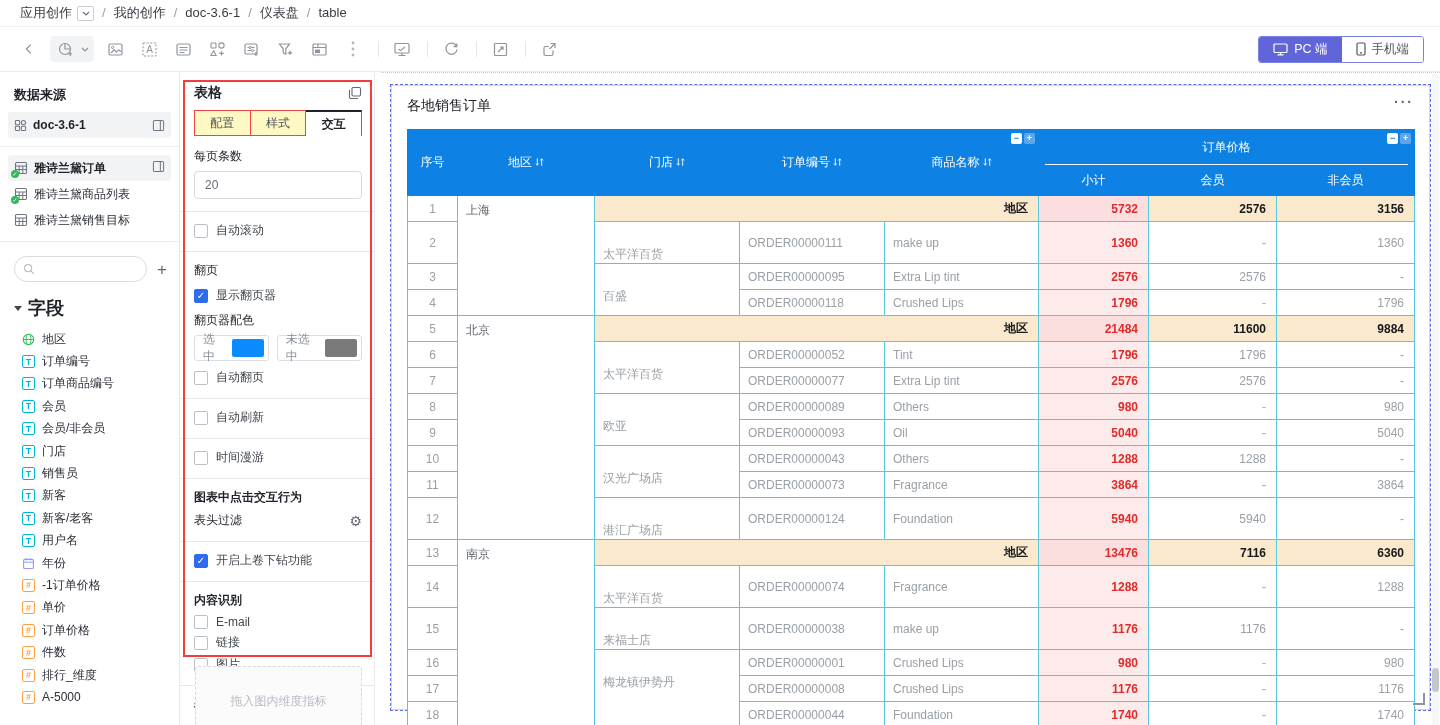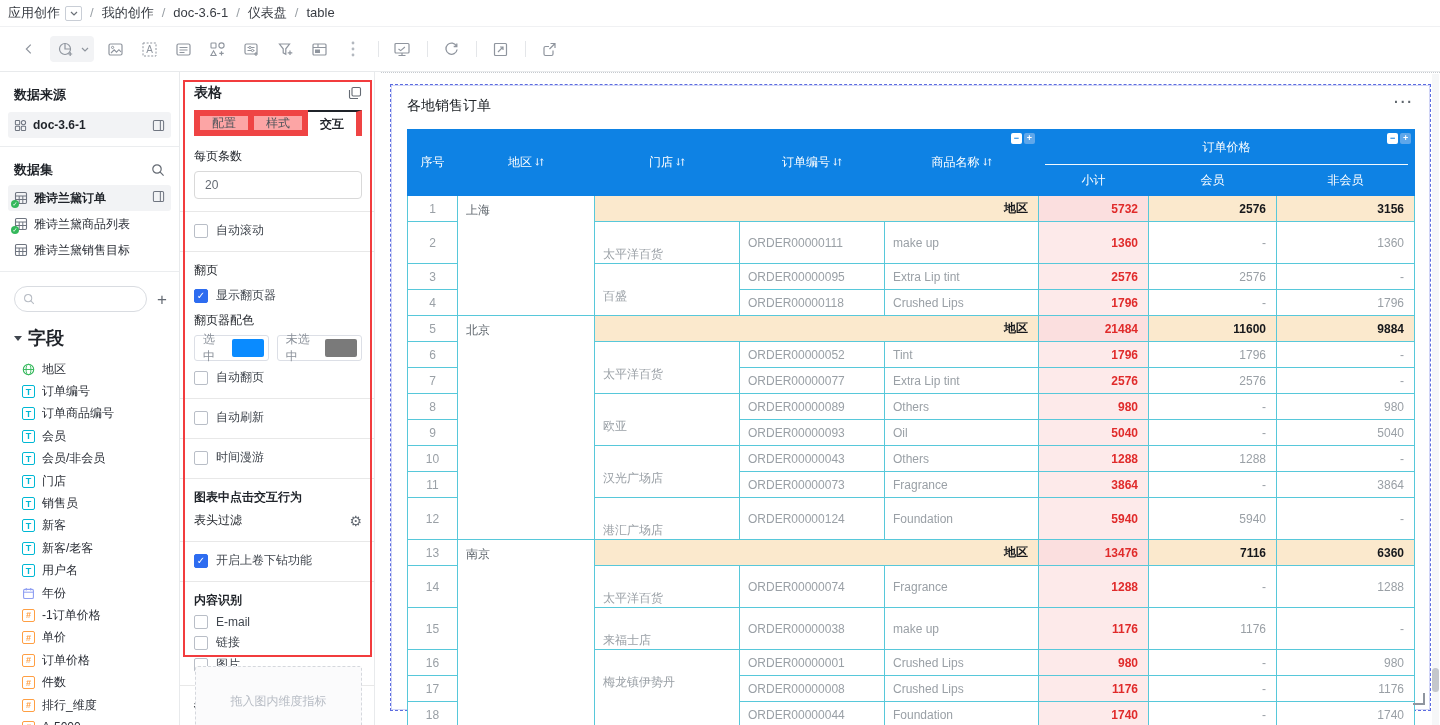--- a/index.html
+++ b/index.html
@@ -2,21 +2,21 @@
 <html><head>
 <meta charset="utf-8">
 <style>
   * { margin:0; padding:0; box-sizing:border-box; }
   html,body { width:1440px; height:725px; overflow:hidden; background:#fff;
     font-family:"Liberation Sans","DejaVu Sans",sans-serif; }
   #app { position:relative; width:1440px; height:725px; }
 
   
   #breadcrumb { position:absolute; top:0; left:0; right:0; height:27px;
-    display:flex; align-items:center; padding-left:8px; font-size:13px; color:#383c43;
+    display:flex; align-items:center; padding-left:20px; font-size:13px; color:#383c43;
     border-bottom:1px solid #f0f1f3; }
   .crumb-menu { display:flex; align-items:center; gap:5px; cursor:pointer; }
   .dd-box { width:17px; height:15px; border:1px solid #c9ced6; border-radius:2px;
     display:flex; align-items:center; justify-content:center; }
   .crumb-sep { color:#9aa0a6; margin:0 8px; }
   .crumb-item { color:#383c43; cursor:pointer; }
 
   
   #toolbar { position:absolute; top:27px; left:0; right:0; height:45px;
     border-bottom:1px solid #e8eaec; display:flex; align-items:center; padding:0 16px; }
@@ -68,21 +68,21 @@
   
   #panel { position:absolute; top:72px; left:180px; width:195px; bottom:0;
     border-right:1px solid #e8eaec; font-size:12px; color:#40464e; overflow:hidden; background:#fff; }
   #panel-inner { padding:0 12px 0 14px; }
   #panel-outline { position:absolute; left:183px; top:80px; width:189px; height:577px;
     border:2px solid #f23c3e; pointer-events:none; z-index:6; }
   .panel-head { display:flex; align-items:center; padding:12px 0 8px; }
   .panel-head b { font-size:14px; color:#1f2329; flex:1; }
   #panel-tabs { display:flex; margin-bottom:12px; }
   .ptab { flex:1; height:26px; display:flex; align-items:center; justify-content:center;
-    background:#fca5a5; border:6px solid #ef4444; font-size:12px; color:#4e545b; cursor:pointer; }
+    background:#fef9c3; border:1px solid #ef4444; font-size:12px; color:#4e545b; cursor:pointer; }
   .ptab + .ptab { border-left:none; }
   .ptab.active { background:#fff; border-top:2px solid #1f2329; border-bottom:none; font-weight:bold; color:#1f2329; }
   .p-label { margin:6px 0 6px; color:#1f2329; }
   .p-label.bold { font-weight:bold; }
   .p-input { width:100%; height:28px; border:1px solid #d9d9d9; border-radius:4px;
     font-size:12px; color:#646a73; padding:0 10px; outline:none;
     font-family:"Liberation Sans","DejaVu Sans",sans-serif; }
   .p-divider { border-top:1px solid #e8e8e8; margin:12px -12px 10px -14px; }
   .chk-row { display:flex; align-items:center; gap:8px; margin:8px 0; cursor:pointer; }
   .chk { width:14px; height:14px; border:1px solid #b9bec7; border-radius:2px; background:#fff;
@@ -274,45 +274,54 @@
         </svg>
     </span>
     <span class="tb-divider"></span>
     <span class="tb-icon">
       <svg width="17" height="17" viewBox="0 0 17 17">
           <path d="M12 9.5v3.5a1.5 1.5 0 0 1-1.5 1.5h-6A1.5 1.5 0 0 1 3 13V7a1.5 1.5 0 0 1 1.5-1.5H8" fill="none" stroke="#8f959e" stroke-width="1.2"></path>
           <path d="M9.5 2.5h4.5v4.5M14 2.5L8.5 8" fill="none" stroke="#8f959e" stroke-width="1.2"></path>
         </svg>
     </span>
 
+    <span id="device-toggle">
+      <span class="dev-btn active">
+        <svg width="15" height="13" viewBox="0 0 15 13">
+            <rect x="1" y="1" width="13" height="8.5" rx="1" fill="none" stroke="#fff" stroke-width="1.2"></rect>
+            <path d="M7.5 9.5v2M4.5 11.8h6" stroke="#fff" stroke-width="1.2"></path>
+          </svg>
+        <span>PC 端</span>
+      </span>
+      <span class="dev-btn inactive">
+        <svg width="10" height="14" viewBox="0 0 10 14">
+            <rect x="1" y="1" width="8" height="12" rx="1.4" fill="none" stroke="#51565f" stroke-width="1.2"></rect>
+            <path d="M4 10.8h2" stroke="#51565f" stroke-width="1.2"></path>
+          </svg>
+        <span>手机端</span>
+      </span>
+    </span>
   </div>
 
   <div id="sidebar">
     <div class="sb-title">数据来源</div>
     <div class="sb-row selected">
       <svg width="13" height="13" viewBox="0 0 14 14">
           <rect x="1.5" y="1.5" width="4.6" height="4.6" rx="0.8" fill="none" stroke="#6f7580" stroke-width="1.1"></rect>
           <rect x="7.9" y="1.5" width="4.6" height="4.6" rx="2.3" fill="none" stroke="#6f7580" stroke-width="1.1"></rect>
           <rect x="1.5" y="7.9" width="4.6" height="4.6" rx="0.8" fill="none" stroke="#6f7580" stroke-width="1.1"></rect>
           <rect x="7.9" y="7.9" width="4.6" height="4.6" rx="0.8" fill="none" stroke="#6f7580" stroke-width="1.1"></rect>
         </svg>
       <span class="grow">doc-3.6-1</span>
       <svg width="13" height="13" viewBox="0 0 14 14">
           <rect x="1.5" y="1.5" width="11" height="11" rx="1.5" fill="none" stroke="#6f7580" stroke-width="1.1"></rect>
           <path d="M9 1.5v11" stroke="#6f7580" stroke-width="1.1"></path>
         </svg>
     </div>
     <div class="sb-divider"></div>
-    <div class="sb-head">
-      <b>数据集</b>
-      <svg width="14" height="14" viewBox="0 0 14 14">
-          <circle cx="6" cy="6" r="4.2" fill="none" stroke="#646a73" stroke-width="1.2"></circle>
-          <path d="M9.2 9.2L12.6 12.6" stroke="#646a73" stroke-width="1.2"></path>
-        </svg>
-    </div>
     <div id="dataset-list">
         <div class="sb-row selected">
           <span class="ds-ic"><svg width="14" height="14" viewBox="0 0 14 14">
               <rect x="1.5" y="1.5" width="11" height="11" rx="1.2" fill="none" stroke="#6f7580" stroke-width="1.1"></rect>
               <path d="M1.5 5h11M1.5 8.5h11M5.2 5v7.5M8.8 5v7.5" stroke="#6f7580" stroke-width="1"></path>
             </svg><span class="ds-badge">✓</span></span>
           <span class="grow">雅诗兰黛订单</span>
           <span><svg width="13" height="13" viewBox="0 0 14 14">
               <rect x="1.5" y="1.5" width="11" height="11" rx="1.5" fill="none" stroke="#6f7580" stroke-width="1.1"></rect>
               <path d="M9 1.5v11" stroke="#6f7580" stroke-width="1.1"></path>

